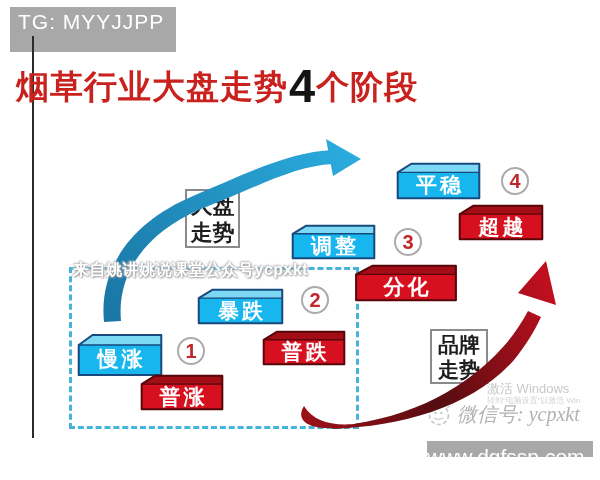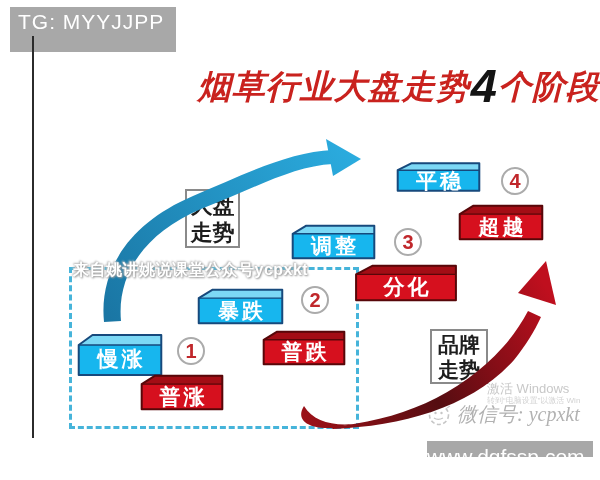--- a/index.html
+++ b/index.html
@@ -7,21 +7,21 @@
     position:relative;width:600px;height:480px;background:#ffffff;overflow:hidden;
     font-family:"Liberation Sans","DejaVu Sans",sans-serif;
   }
   
   .tg-badge{
     position:absolute;left:10px;top:7px;height:29px;line-height:29px;
     background:#a8a8a8;color:#ffffff;font-size:21px;padding:0 12px 16px 8px;letter-spacing:1px;
   }
   .vline{position:absolute;left:32px;top:36px;width:2px;height:402px;background:#2b2b2b;}
   
-  .title{position:absolute;left:0;right:0;top:58px;text-align:right;padding-left:6px;white-space:nowrap;font-style:italic;}
+  .title{position:absolute;left:0;right:0;top:58px;text-align:left;padding-left:16px;white-space:nowrap;}
   .title .t-red{font-size:33px;font-weight:bold;color:#c9221e;letter-spacing:1px;}
   .title .t-num{font-size:47px;font-weight:bold;color:#141414;vertical-align:-4px;padding:0 1px;}
   
   .frame{position:absolute;left:69px;top:267px;width:284px;height:156px;border:3px dashed #46b4da;}
   
   .note-box{
     position:absolute;background:#ffffff;border:2px solid #8a8a8a;color:#1d1d1d;
     font-weight:bold;font-size:22px;line-height:27px;text-align:center;
     display:flex;flex-direction:column;justify-content:center;
   }
@@ -179,21 +179,21 @@
   <div class="box3d red" style="left:354px;top:264px;width:104px;height:38px">
     <svg viewBox="0 0 100 44" preserveAspectRatio="none">
         <polygon class="top" points="2,12 18,2 98,2 98,12"></polygon>
         <polygon class="front" points="2,12 98,12 98,42 2,42"></polygon>
         <line class="sep" x1="2" y1="12" x2="98" y2="12"></line>
         <polygon class="outline" points="2,42 2,12 18,2 98,2 98,42"></polygon>
       </svg>
     <span class="lbl">分化</span>
   </div>
 
-  <div class="box3d blue" style="left:396px;top:162px;width:85px;height:30px">
+  <div class="box3d blue" style="left:396px;top:162px;width:85px;height:38px">
     <svg viewBox="0 0 100 44" preserveAspectRatio="none">
         <polygon class="top" points="2,12 18,2 98,2 98,12"></polygon>
         <polygon class="front" points="2,12 98,12 98,42 2,42"></polygon>
         <line class="sep" x1="2" y1="12" x2="98" y2="12"></line>
         <polygon class="outline" points="2,42 2,12 18,2 98,2 98,42"></polygon>
       </svg>
     <span class="lbl">平稳</span>
   </div>
   <div class="box3d red" style="left:458px;top:204px;width:86px;height:37px">
     <svg viewBox="0 0 100 44" preserveAspectRatio="none">

